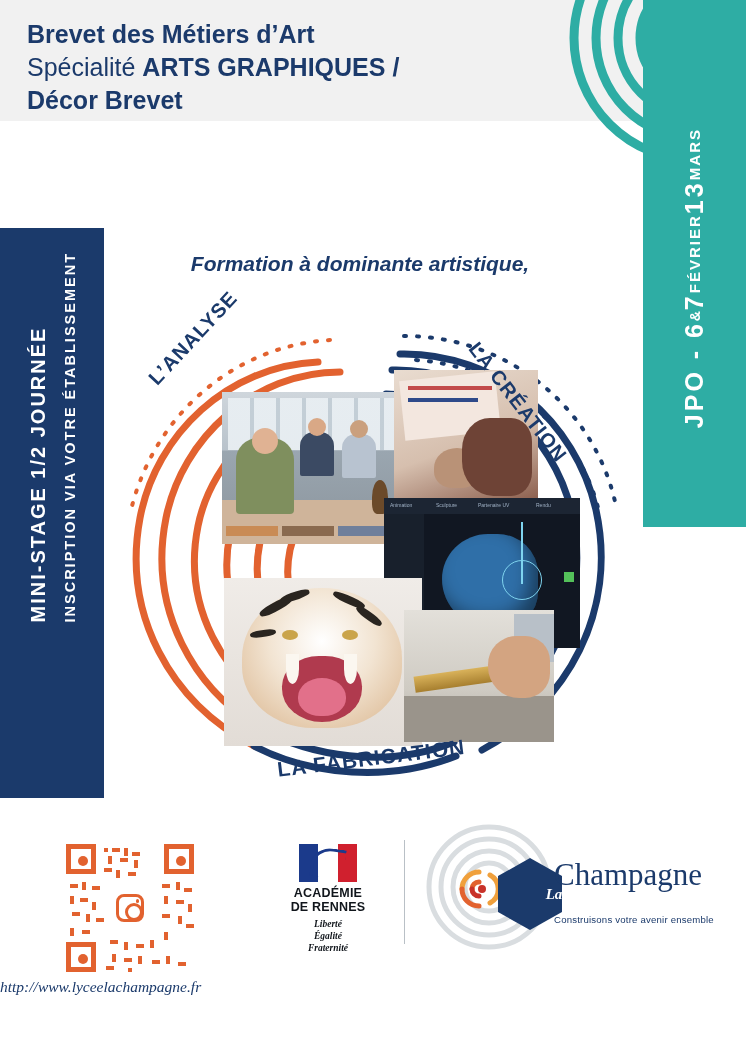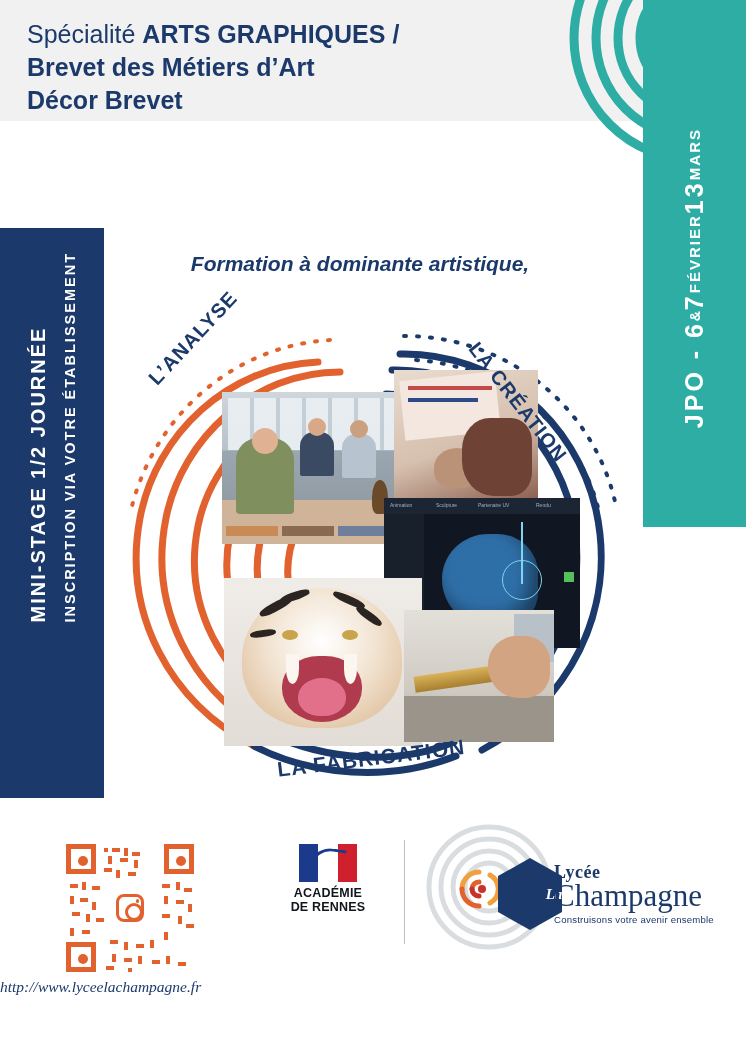--- a/index.html
+++ b/index.html
@@ -455,24 +455,24 @@
     <g fill="none" stroke="#2eada4" stroke-width="9">
       <circle cx="170" cy="108" r="34"></circle>
       <circle cx="170" cy="108" r="56"></circle>
       <circle cx="170" cy="108" r="78"></circle>
       <circle cx="170" cy="108" r="100"></circle>
       <circle cx="170" cy="108" r="122"></circle>
     </g>
   </svg>
 
   <div class="heading">
+    <div>Brevet des Métiers d’Art</div>
     <div>
       <span class="thin">Spécialité </span><span>ARTS GRAPHIQUES /</span>
     </div>
-    <div>Brevet des Métiers d’Art</div>
     <div>Décor Brevet</div>
   </div>
 
 
   <div class="jpo-panel"></div>
   <div class="jpo-text">
     <div class="jpo-inner">
       <span>JPO - 6</span>
       <span class="amp">&amp;</span>
       <span>7</span>
@@ -656,20 +656,25 @@
     <div class="flag">
       <div class="b"></div>
         <div class="w"></div>
         <div class="r"></div>
       <div class="face"></div>
     </div>
     <div class="name">
       <div>ACADÉMIE</div>
       <div>DE RENNES</div>
     </div>
+    <div class="devise">
+      <div>Liberté</div>
+      <div>Égalité</div>
+      <div>Fraternité</div>
+    </div>
   </div>
 
   <div class="divider"></div>
 
   <div class="lycee">
     <svg class="rings" viewBox="0 0 130 130">
       <g fill="none" stroke="#d9dde0" stroke-width="5">
         <circle cx="65" cy="65" r="60"></circle>
         <circle cx="65" cy="65" r="48"></circle>
         <circle cx="65" cy="65" r="36"></circle>
@@ -683,21 +688,20 @@
         <path d="M16,23 a7,7 0 0 1 7,-7" stroke="#e2622f"></path>
         <path d="M16,23 a7,7 0 0 0 7,7" stroke="#c8322a"></path>
         <circle cx="26" cy="23" r="4" fill="#c8322a" stroke="none"></circle>
         <path d="M34,9 a16,16 0 0 1 0,28" stroke="#f0a03c"></path>
       </g>
     </svg>
     <div class="hex">
       <span>La</span>
     </div>
     <div class="wordmark">
-      <div class="l1">Lycée</div>
       <div class="l2">Champagne</div>
     </div>
     <div class="tag">Construisons votre avenir ensemble</div>
   </div>
 
   <div class="url">http://www.lyceelachampagne.fr</div>
 
 </div>
 
 </body></html>

